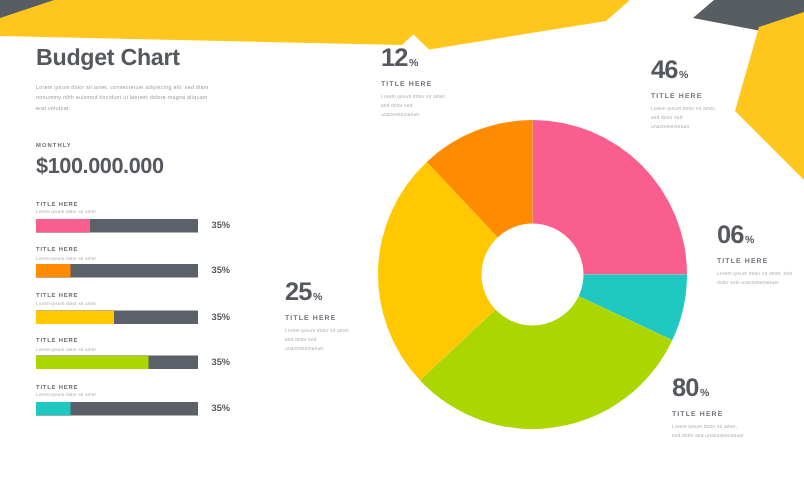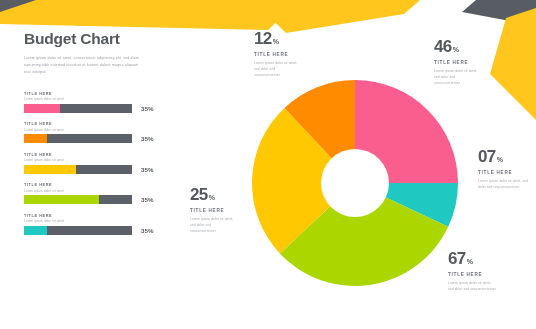--- a/index.html
+++ b/index.html
@@ -139,20 +139,24 @@
     <polygon points="252,0 420,0 404,14 286,33" fill="#FFC61E"></polygon>
     <polygon points="476,0 536,0 536,26 462,12" fill="#585C63"></polygon>
     <polygon points="536,8 536,120 490,74 506,18" fill="#FFC61E"></polygon>
     <polygon points="0,26 150,30 300,36 430,18 536,30 536,34 0,40" fill="#ffffff" opacity="0"></polygon>
   </svg>
 
   <div id="left-col">
     <div id="page-title">Budget Chart</div>
     <div id="page-subtitle">Lorem ipsum dolor sit amet, consectetuer adipiscing elit, sed diam nonummy nibh euismod tincidunt ut laoreet dolore magna aliquam erat volutpat.</div>
 
+    <div id="monthly-block">
+      <div id="monthly-label">MONTHLY</div>
+      <div id="monthly-value">$100.000.000</div>
+    </div>
 
     <div id="bars">
         <div class="bar-row">
           <div class="bar-title">TITLE HERE</div>
           <div class="bar-desc">Lorem ipsum dolor sit amet</div>
           <div class="bar-line">
             <div class="bar-track">
               <div class="bar-fill" style="width: 33%; background: rgb(250, 94, 142);"></div>
             </div>
             <div class="bar-pct">35%</div>
@@ -218,27 +222,27 @@
     <div class="callout-desc">Lorem ipsum dolor sit amet, sed dolor sed unaconsectetuer</div>
   </div>
 
   <div class="callout" id="callout-25">
     <span class="callout-num">46</span><span class="callout-pct">%</span>
     <div class="callout-title">TITLE HERE</div>
     <div class="callout-desc">Lorem ipsum dolor sit amet, sed dolor sed unaconsectetuer</div>
   </div>
 
   <div class="callout" id="callout-07">
-    <span class="callout-num">07</span><span class="callout-pct">%</span>
+    <span class="callout-num">06</span><span class="callout-pct">%</span>
     <div class="callout-title">TITLE HERE</div>
     <div class="callout-desc">Lorem ipsum dolor sit amet, sed dolor sed unaconsectetuer</div>
   </div>
 
   <div class="callout" id="callout-67">
-    <span class="callout-num">67</span><span class="callout-pct">%</span>
+    <span class="callout-num">80</span><span class="callout-pct">%</span>
     <div class="callout-title">TITLE HERE</div>
     <div class="callout-desc">Lorem ipsum dolor sit amet, sed dolor sed unaconsectetuer</div>
   </div>
 
   <div class="callout" id="callout-31">
     <span class="callout-num">25</span><span class="callout-pct">%</span>
     <div class="callout-title">TITLE HERE</div>
     <div class="callout-desc">Lorem ipsum dolor sit amet, sed dolor sed unaconsectetuer</div>
   </div>
 

